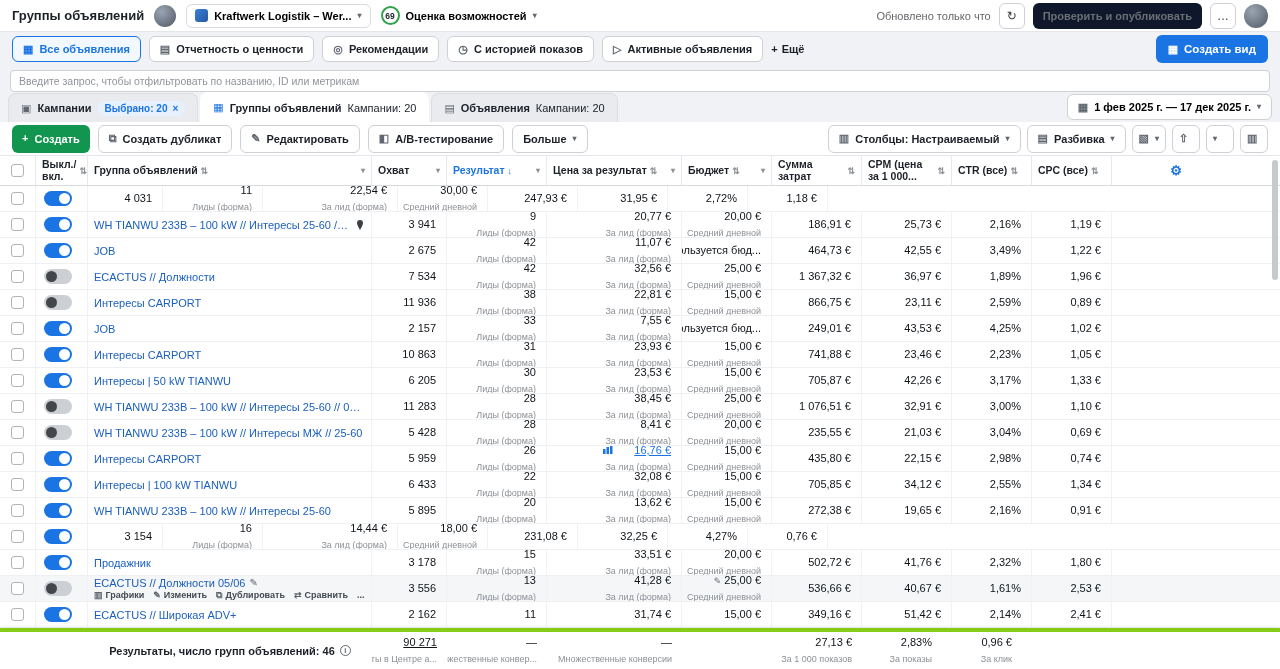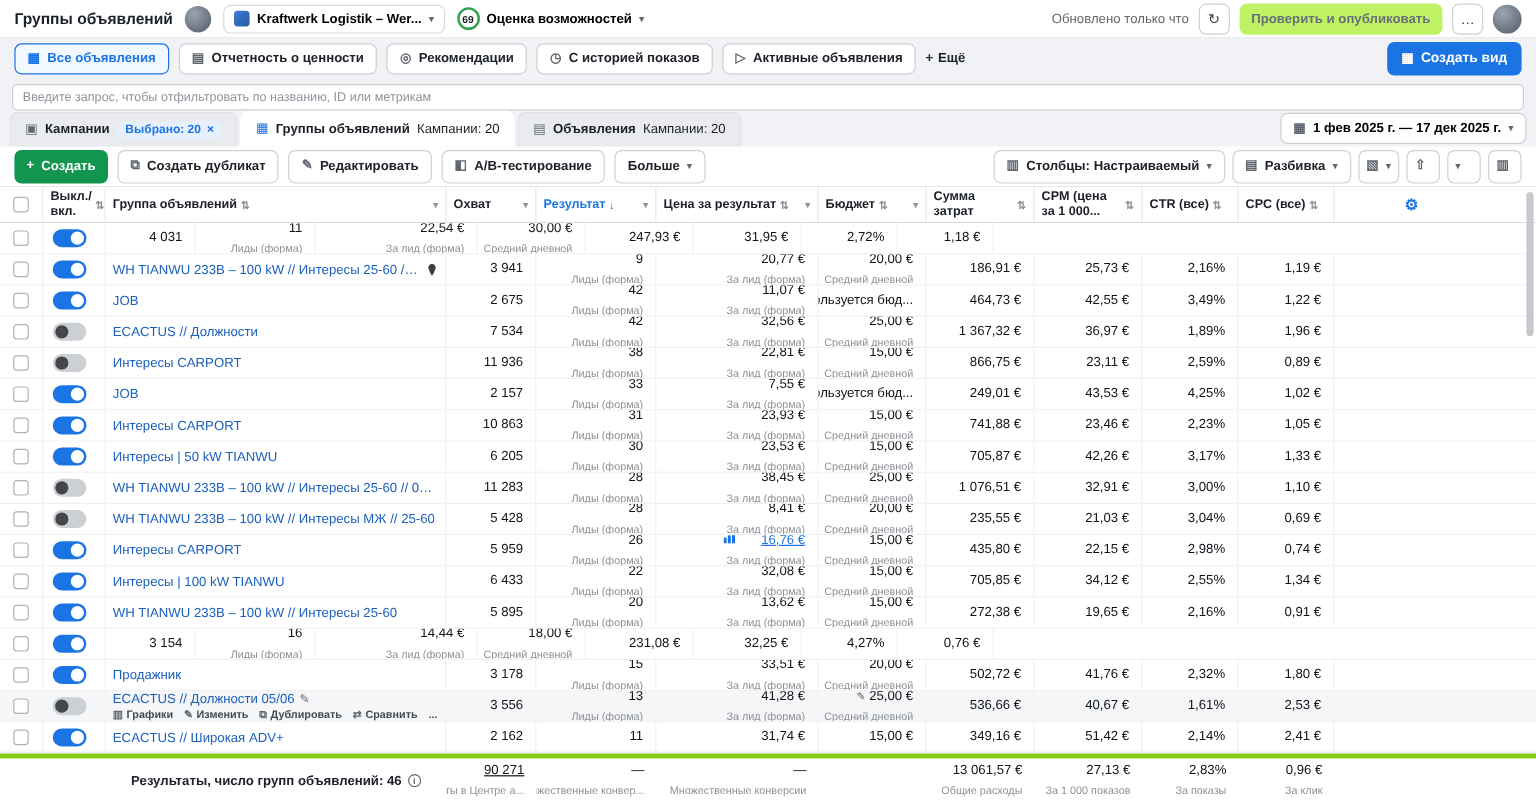--- a/index.html
+++ b/index.html
@@ -12,21 +12,21 @@
 .title{font-size:13px;font-weight:bold;white-space:nowrap}
 .avatar{width:22px;height:22px;border-radius:50%;background:radial-gradient(circle at 35% 30%,#9aa5b1,#4f5a66);flex:0 0 auto}
 .acct{display:flex;align-items:center;gap:6px;border:1px solid #d8dade;border-radius:6px;height:24px;padding:0 8px;font-size:11px;font-weight:bold;background:#fff}
 .acct-logo{width:13px;height:13px;border-radius:3px;background:linear-gradient(135deg,#3d7edb,#265a9e)}
 .caret{font-size:8px;color:#606770;line-height:1}
 .score{display:flex;align-items:center;gap:6px;font-size:11px;font-weight:bold}
 .ring{width:19px;height:19px;border-radius:50%;border:2px solid #31a24c;display:flex;align-items:center;justify-content:center;font-size:8.5px;font-weight:bold;color:#1c2028}
 .top-right{margin-left:auto;display:flex;align-items:center;gap:8px}
 .updated{color:#65676b;font-size:11px;white-space:nowrap}
 .ibtn{height:26px;min-width:26px;display:inline-flex;align-items:center;justify-content:center;gap:3px;border:1px solid #ced0d4;border-radius:6px;background:#fff;font-size:12px;color:#3a3b3c;padding:0 5px}
-.review-btn{height:26px;padding:0 10px;background:#bef264;color:#697077;border:none;border-radius:6px;font-size:11px;font-weight:bold;white-space:nowrap}
+.review-btn{height:26px;padding:0 10px;background:#0f172a;color:#697077;border:none;border-radius:6px;font-size:11px;font-weight:bold;white-space:nowrap}
 
 .filterbar{display:flex;align-items:center;gap:8px;padding:0 12px;height:34px;background:#f0f2f5}
 .pill{display:inline-flex;align-items:center;gap:6px;height:26px;padding:0 10px;background:#fff;border:1px solid #ced0d4;border-radius:6px;font-size:11px;font-weight:bold;color:#1c2028;white-space:nowrap}
 .pill.active{border-color:#1b74e4;color:#1b74e4;background:#f2f8ff}
 .picon{font-size:11px;color:#606770;line-height:1}
 .pill.active .picon{color:#1b74e4}
 .more-pill{background:none;border:none;font-weight:bold;font-size:11px;color:#1c2028;display:inline-flex;gap:4px;align-items:center}
 .create-view{margin-left:auto;display:inline-flex;align-items:center;gap:6px;height:28px;padding:0 12px;background:#1b74e4;color:#fff;border:none;border-radius:6px;font-size:11.5px;font-weight:bold}
 .create-view .picon{color:#fff}
 
@@ -1065,24 +1065,20 @@
     </div>
     <div class="cell c-result num">
       <span class="v">—</span>
       <span class="s">Множественные конвер...</span>
     </div>
     <div class="cell c-cost num">
       <span class="v">—</span>
       <span class="s">Множественные конверсии</span>
     </div>
     <div class="cell c-budget num"></div>
-    <div class="cell c-spent num">
-      <span class="v">13 061,57 €</span>
-      <span class="s">Общие расходы</span>
-    </div>
     <div class="cell c-cpm num">
       <span class="v">27,13 €</span>
       <span class="s">За 1 000 показов</span>
     </div>
     <div class="cell c-ctr num">
       <span class="v">2,83%</span>
       <span class="s">За показы</span>
     </div>
     <div class="cell c-cpc num">
       <span class="v">0,96 €</span>

